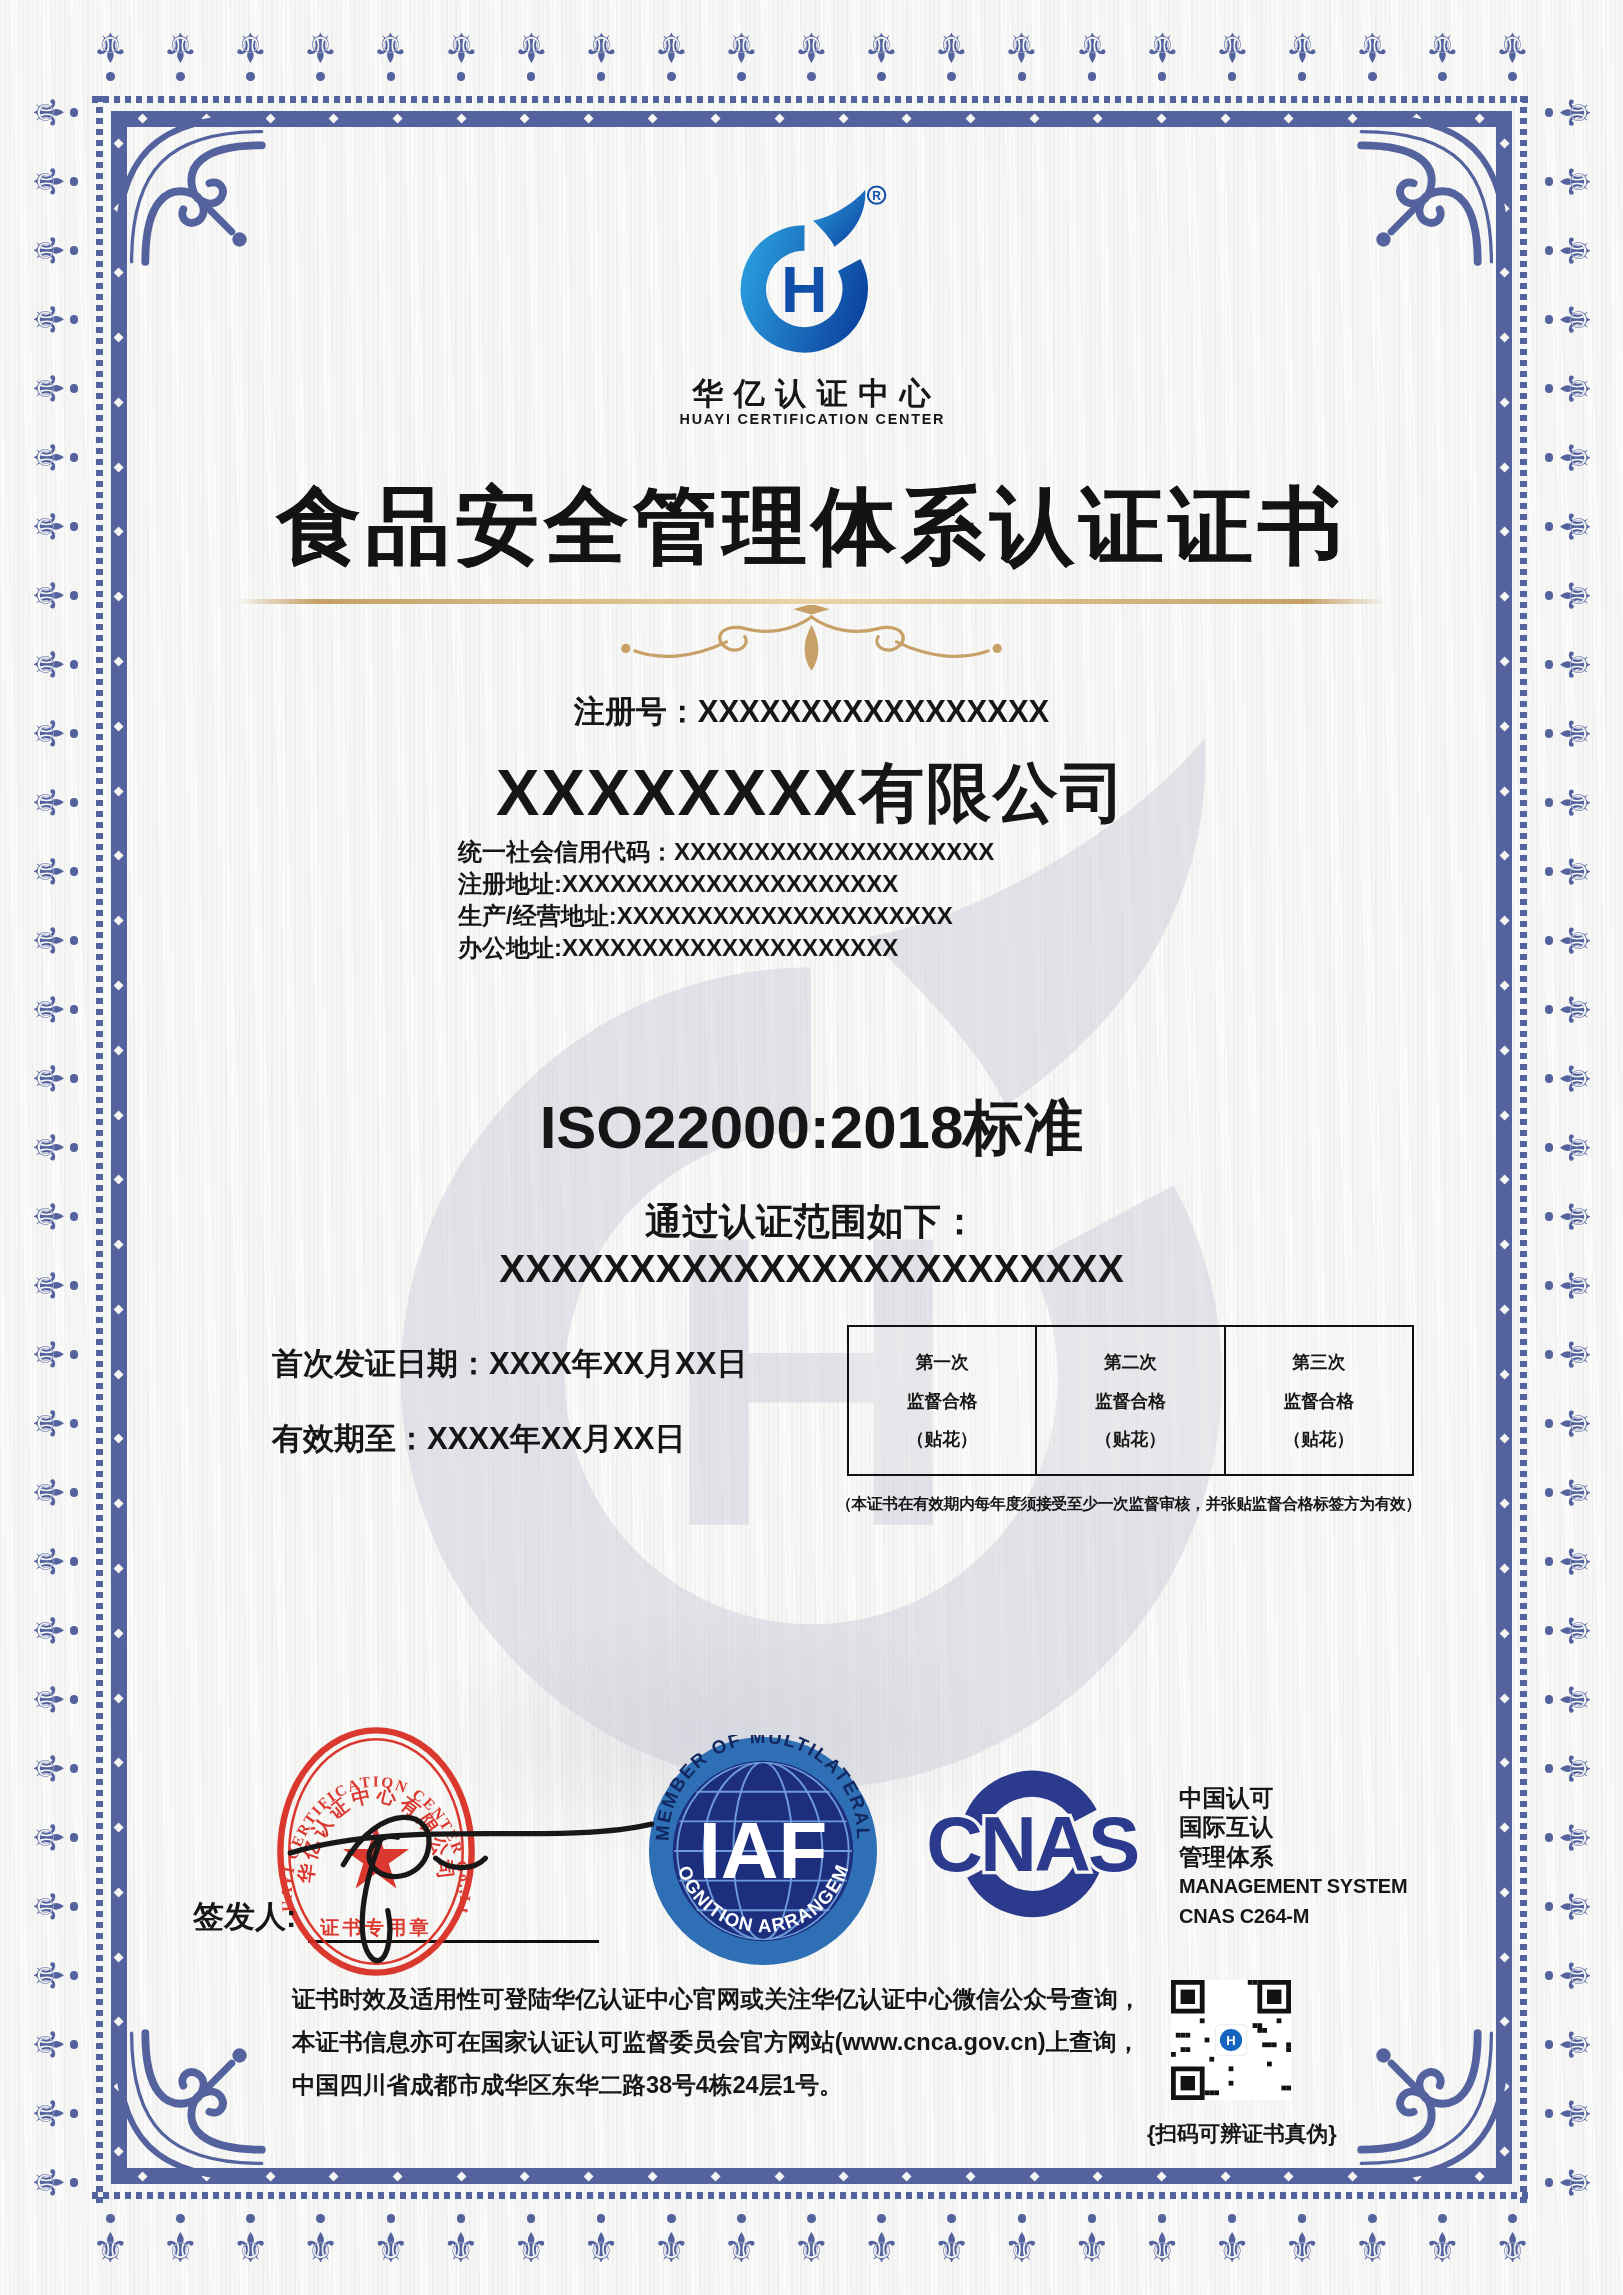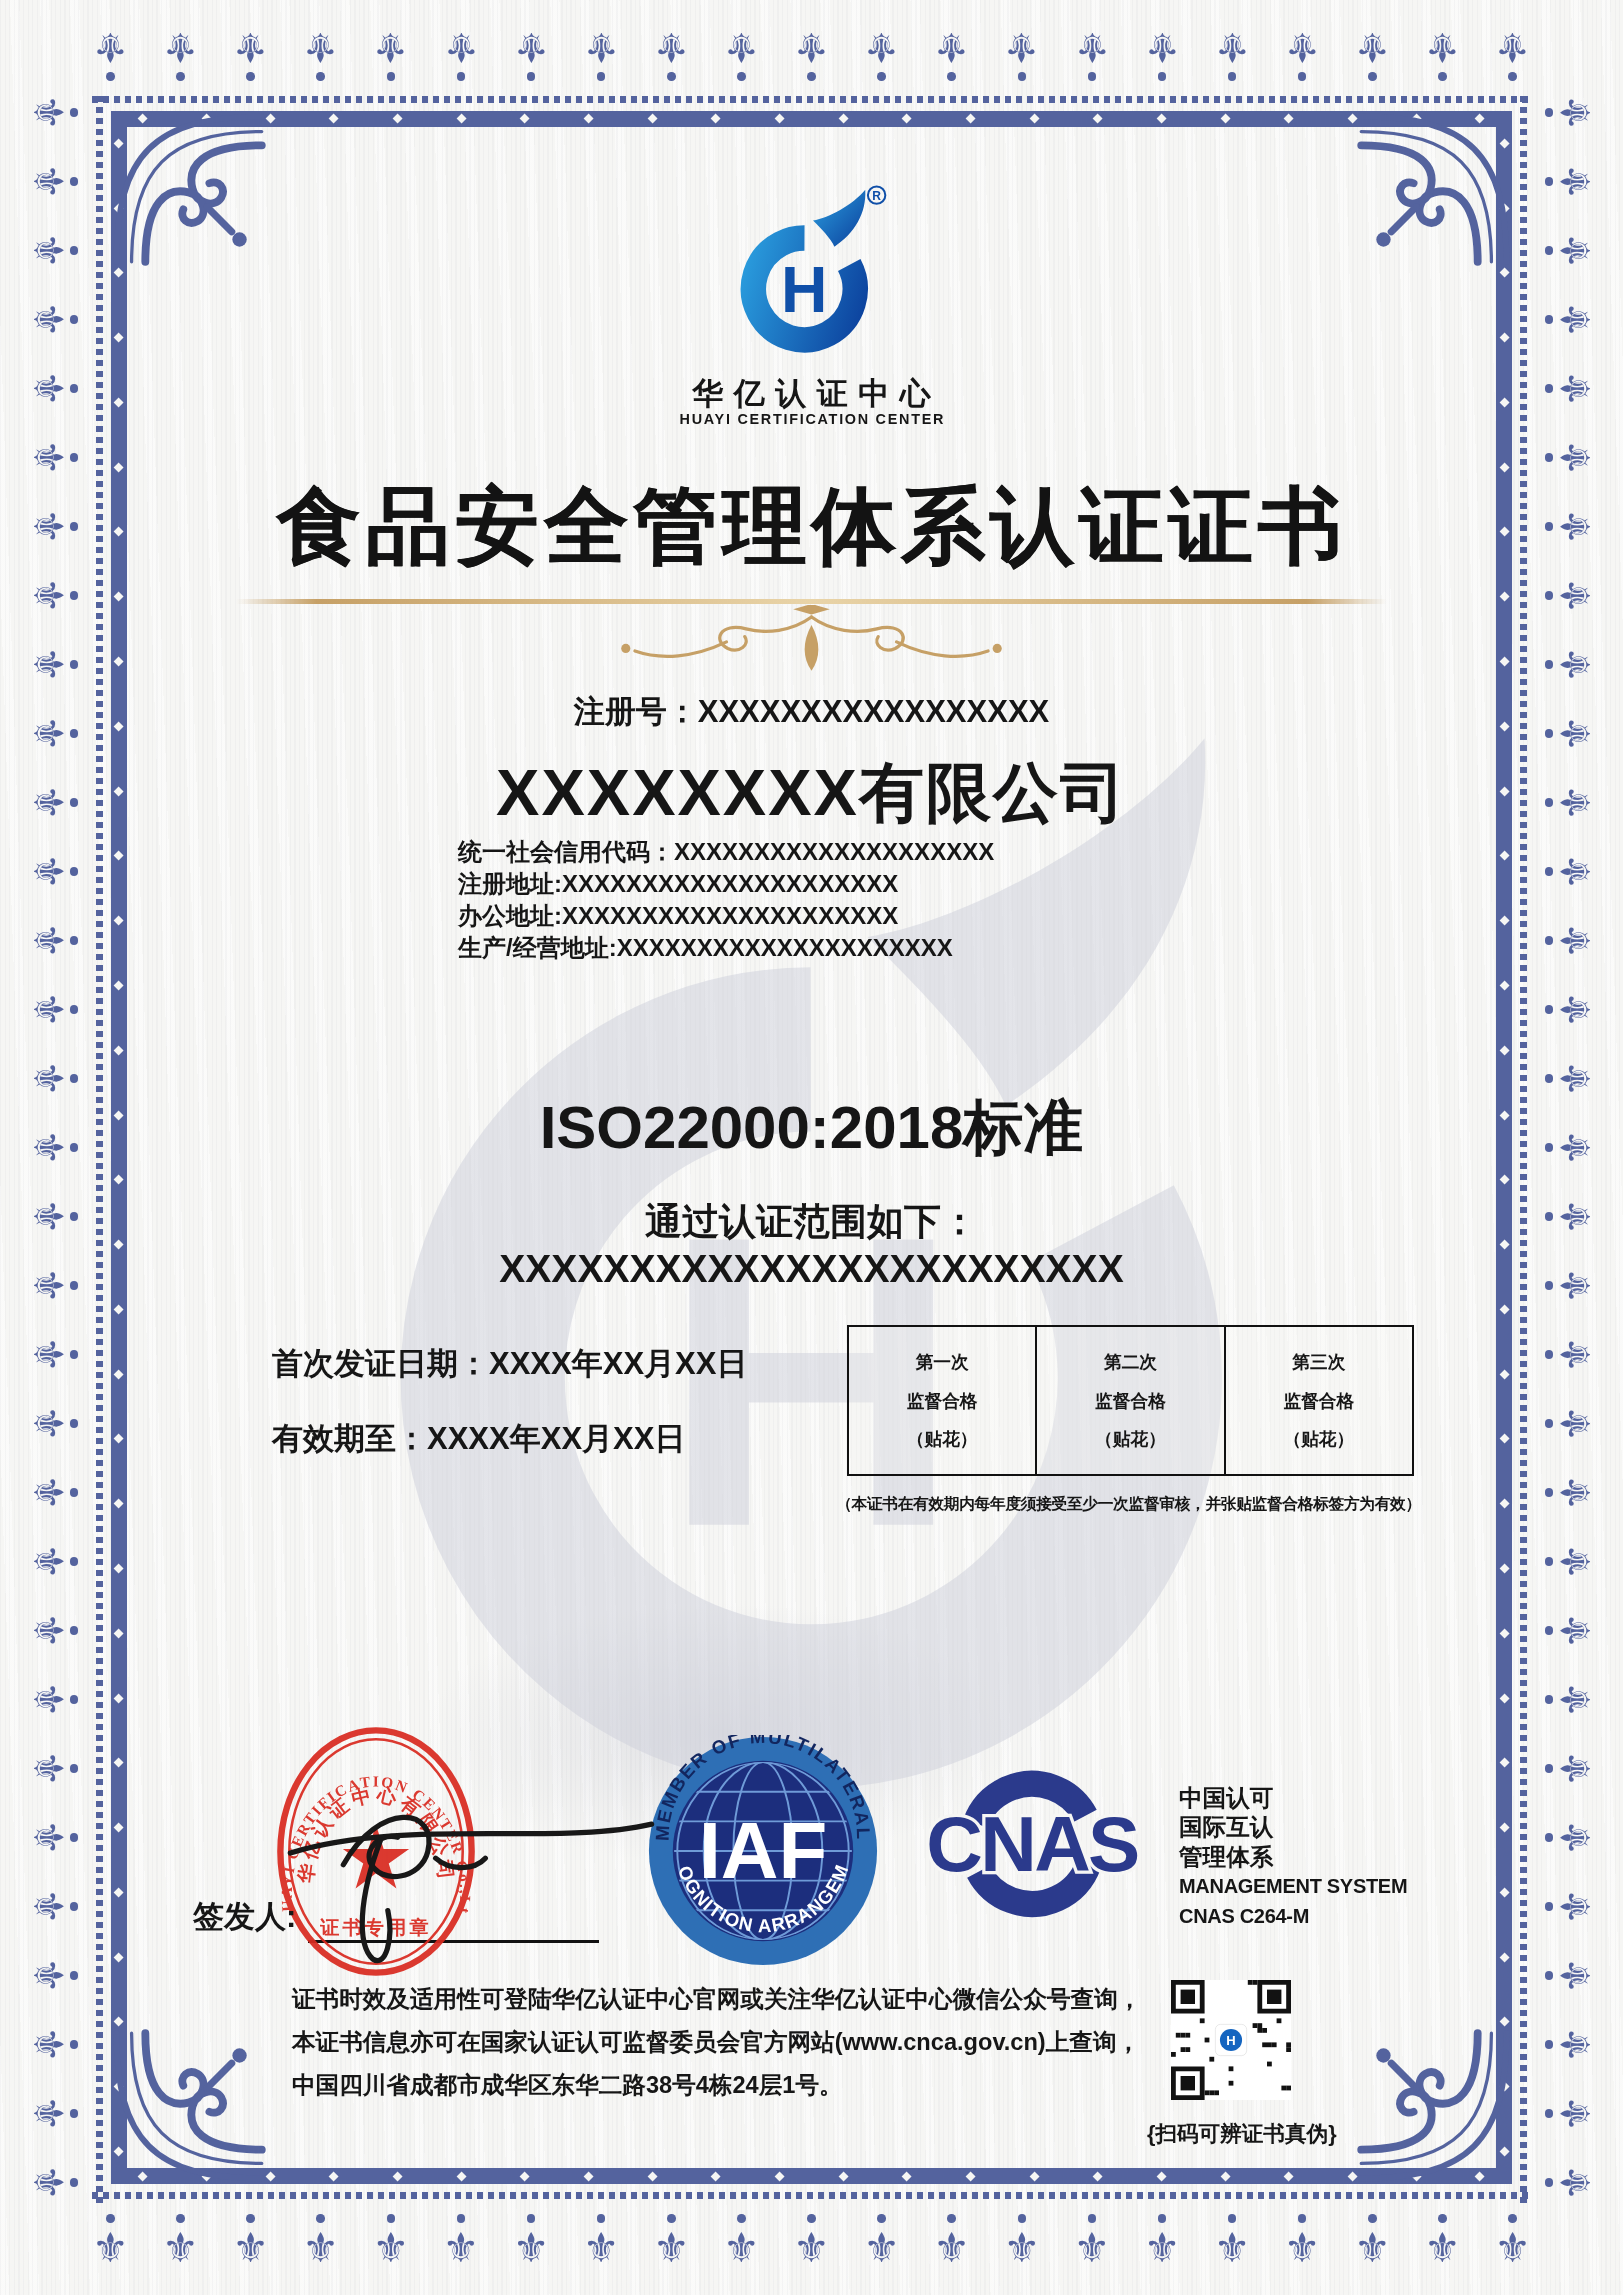--- a/index.html
+++ b/index.html
@@ -705,22 +705,22 @@
   </svg>
 
   <div class="reg-line">
     <span>注册号：</span><span>XXXXXXXXXXXXXXXXX</span>
   </div>
   <div class="company-name">XXXXXXXX有限公司</div>
 
   <div class="info-block">
     <div class="info-row"><span>统一社会信用代码：</span><span>XXXXXXXXXXXXXXXXXXXX</span></div>
     <div class="info-row"><span>注册地址:</span><span>XXXXXXXXXXXXXXXXXXXXX</span></div>
+    <div class="info-row"><span>生产/经营地址:</span><span>XXXXXXXXXXXXXXXXXXXXX</span></div>
     <div class="info-row"><span>办公地址:</span><span>XXXXXXXXXXXXXXXXXXXXX</span></div>
-    <div class="info-row"><span>生产/经营地址:</span><span>XXXXXXXXXXXXXXXXXXXXX</span></div>
   </div>
 
   <div class="conf-standard">ISO22000:2018标准</div>
 
   <div class="scope-head">通过认证范围如下：</div>
   <div class="scope-value">XXXXXXXXXXXXXXXXXXXXXXXX</div>
 
   <div class="dates">
     <div class="date-row"><span>首次发证日期：</span><span>XXXX年XX月XX日</span></div>
     <div class="date-row"><span>有效期至：</span><span>XXXX年XX月XX日</span></div>

